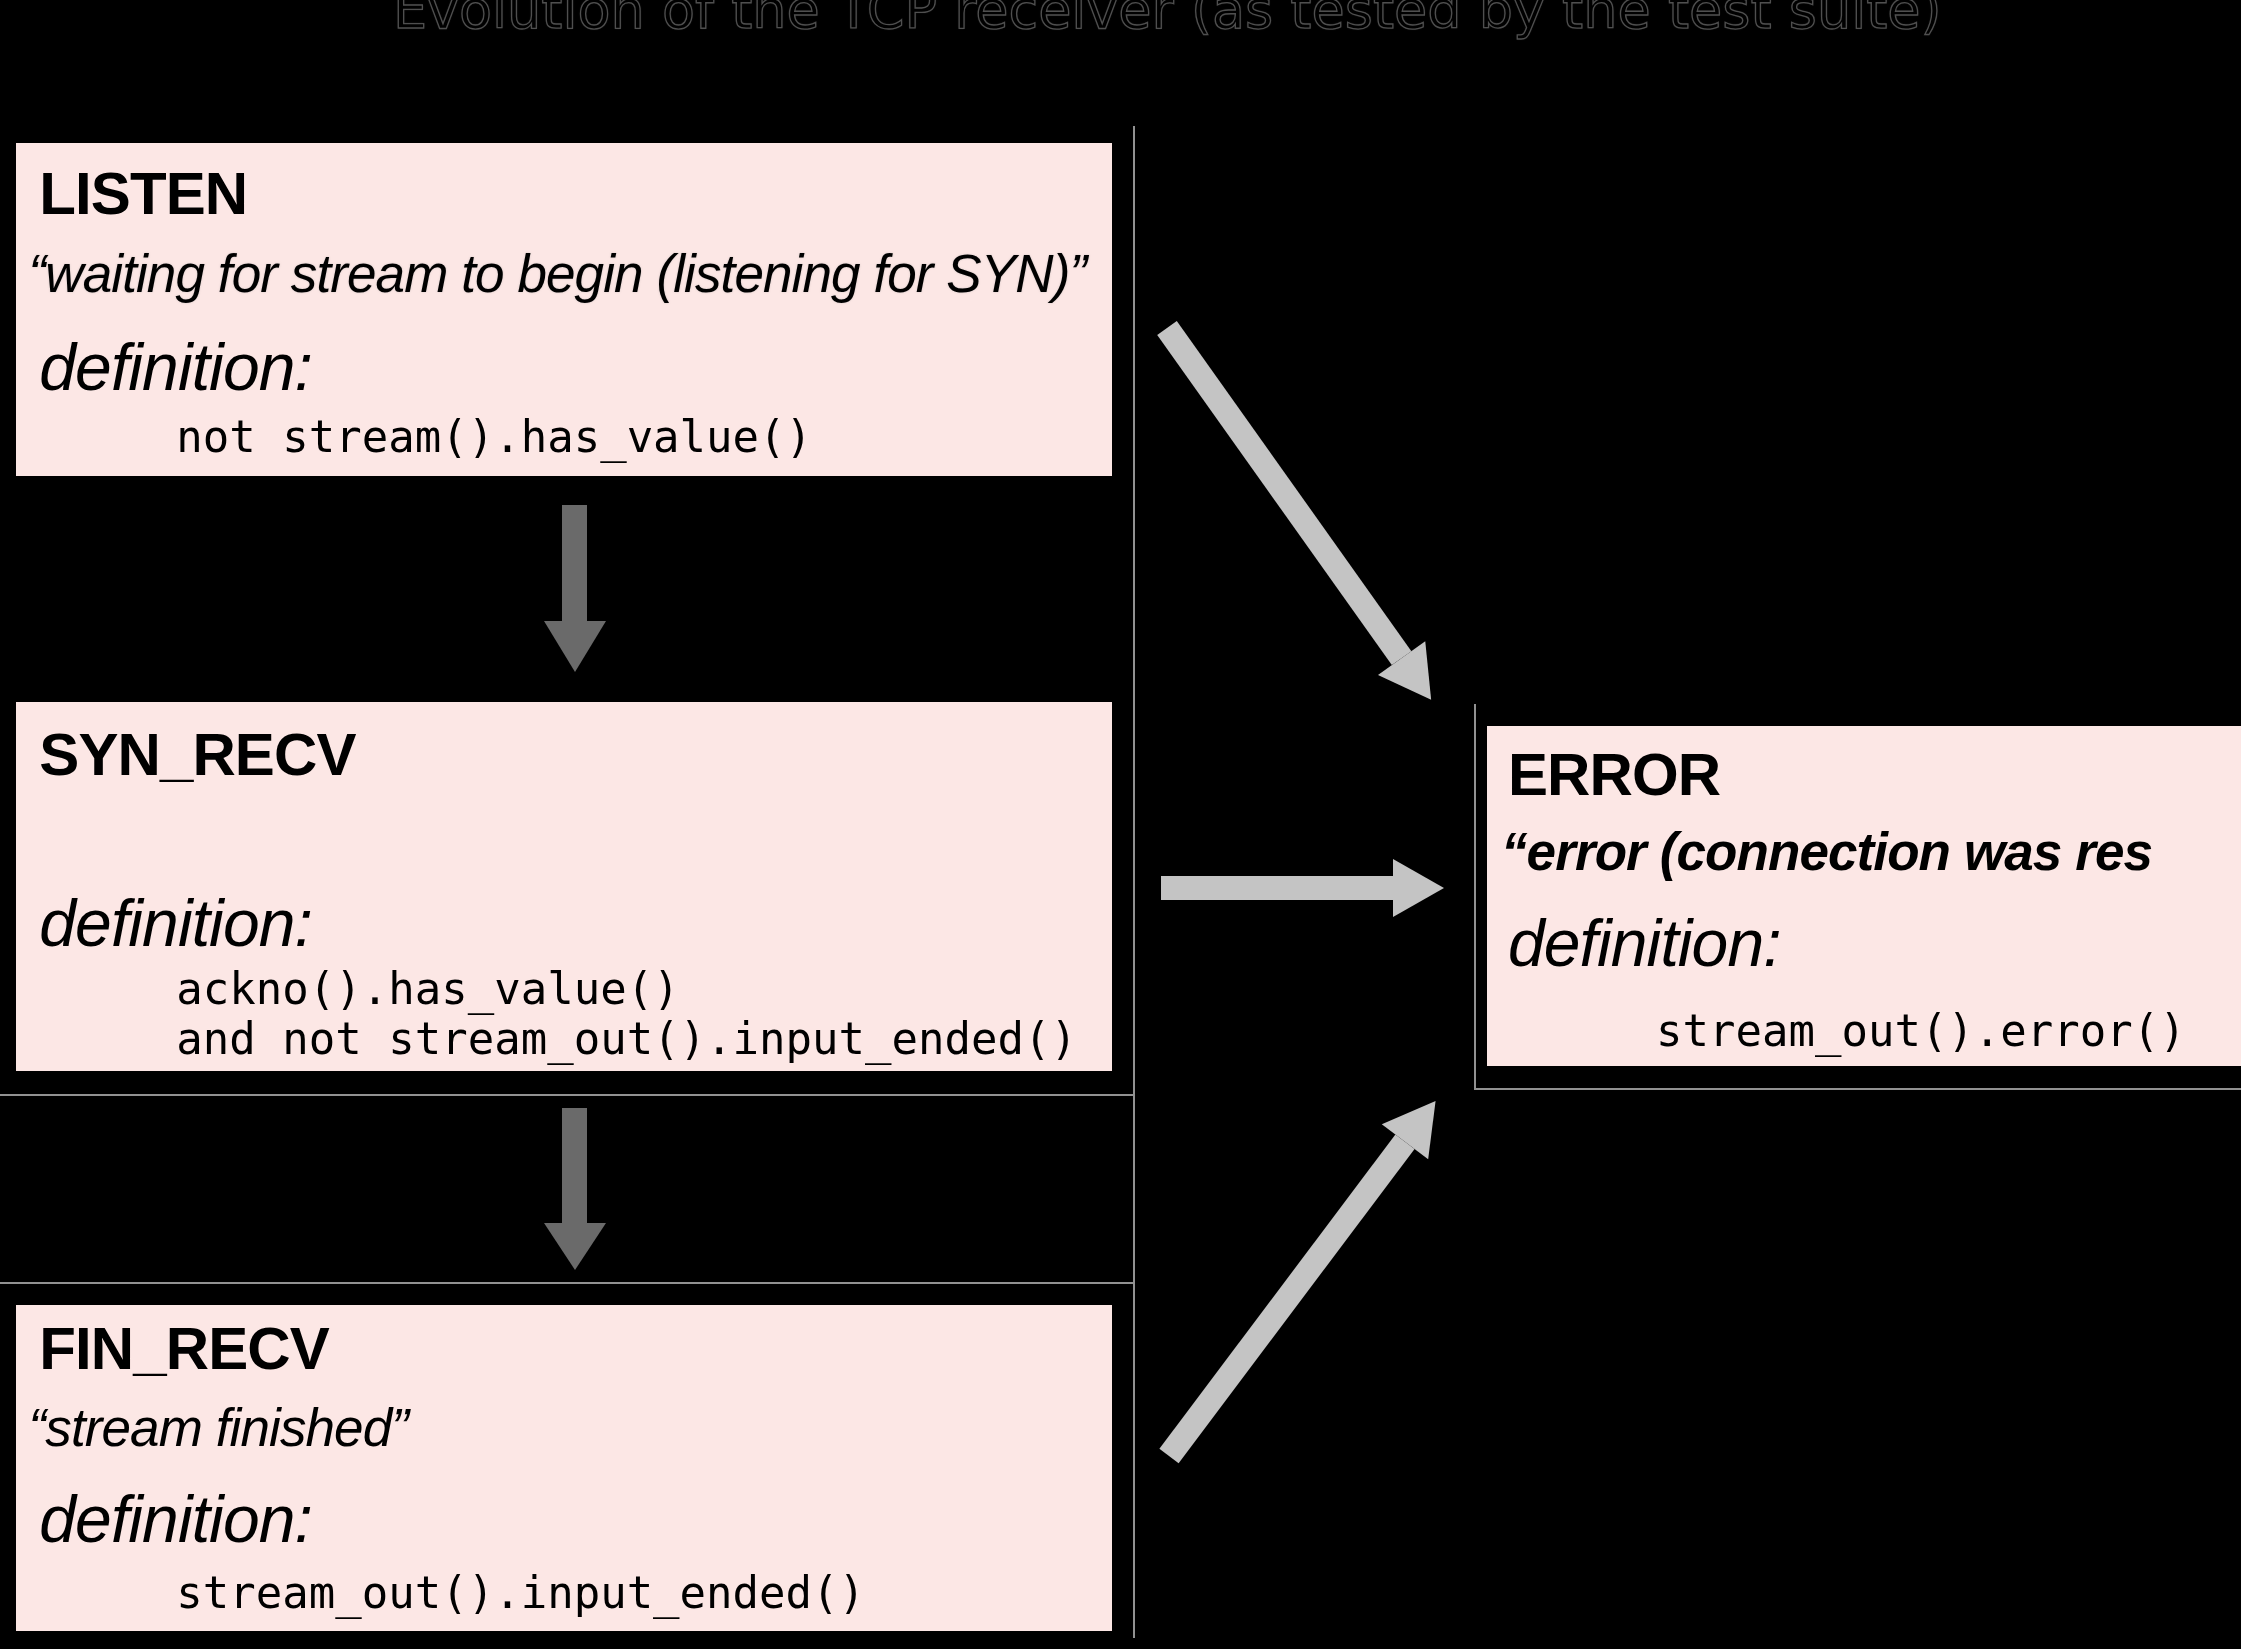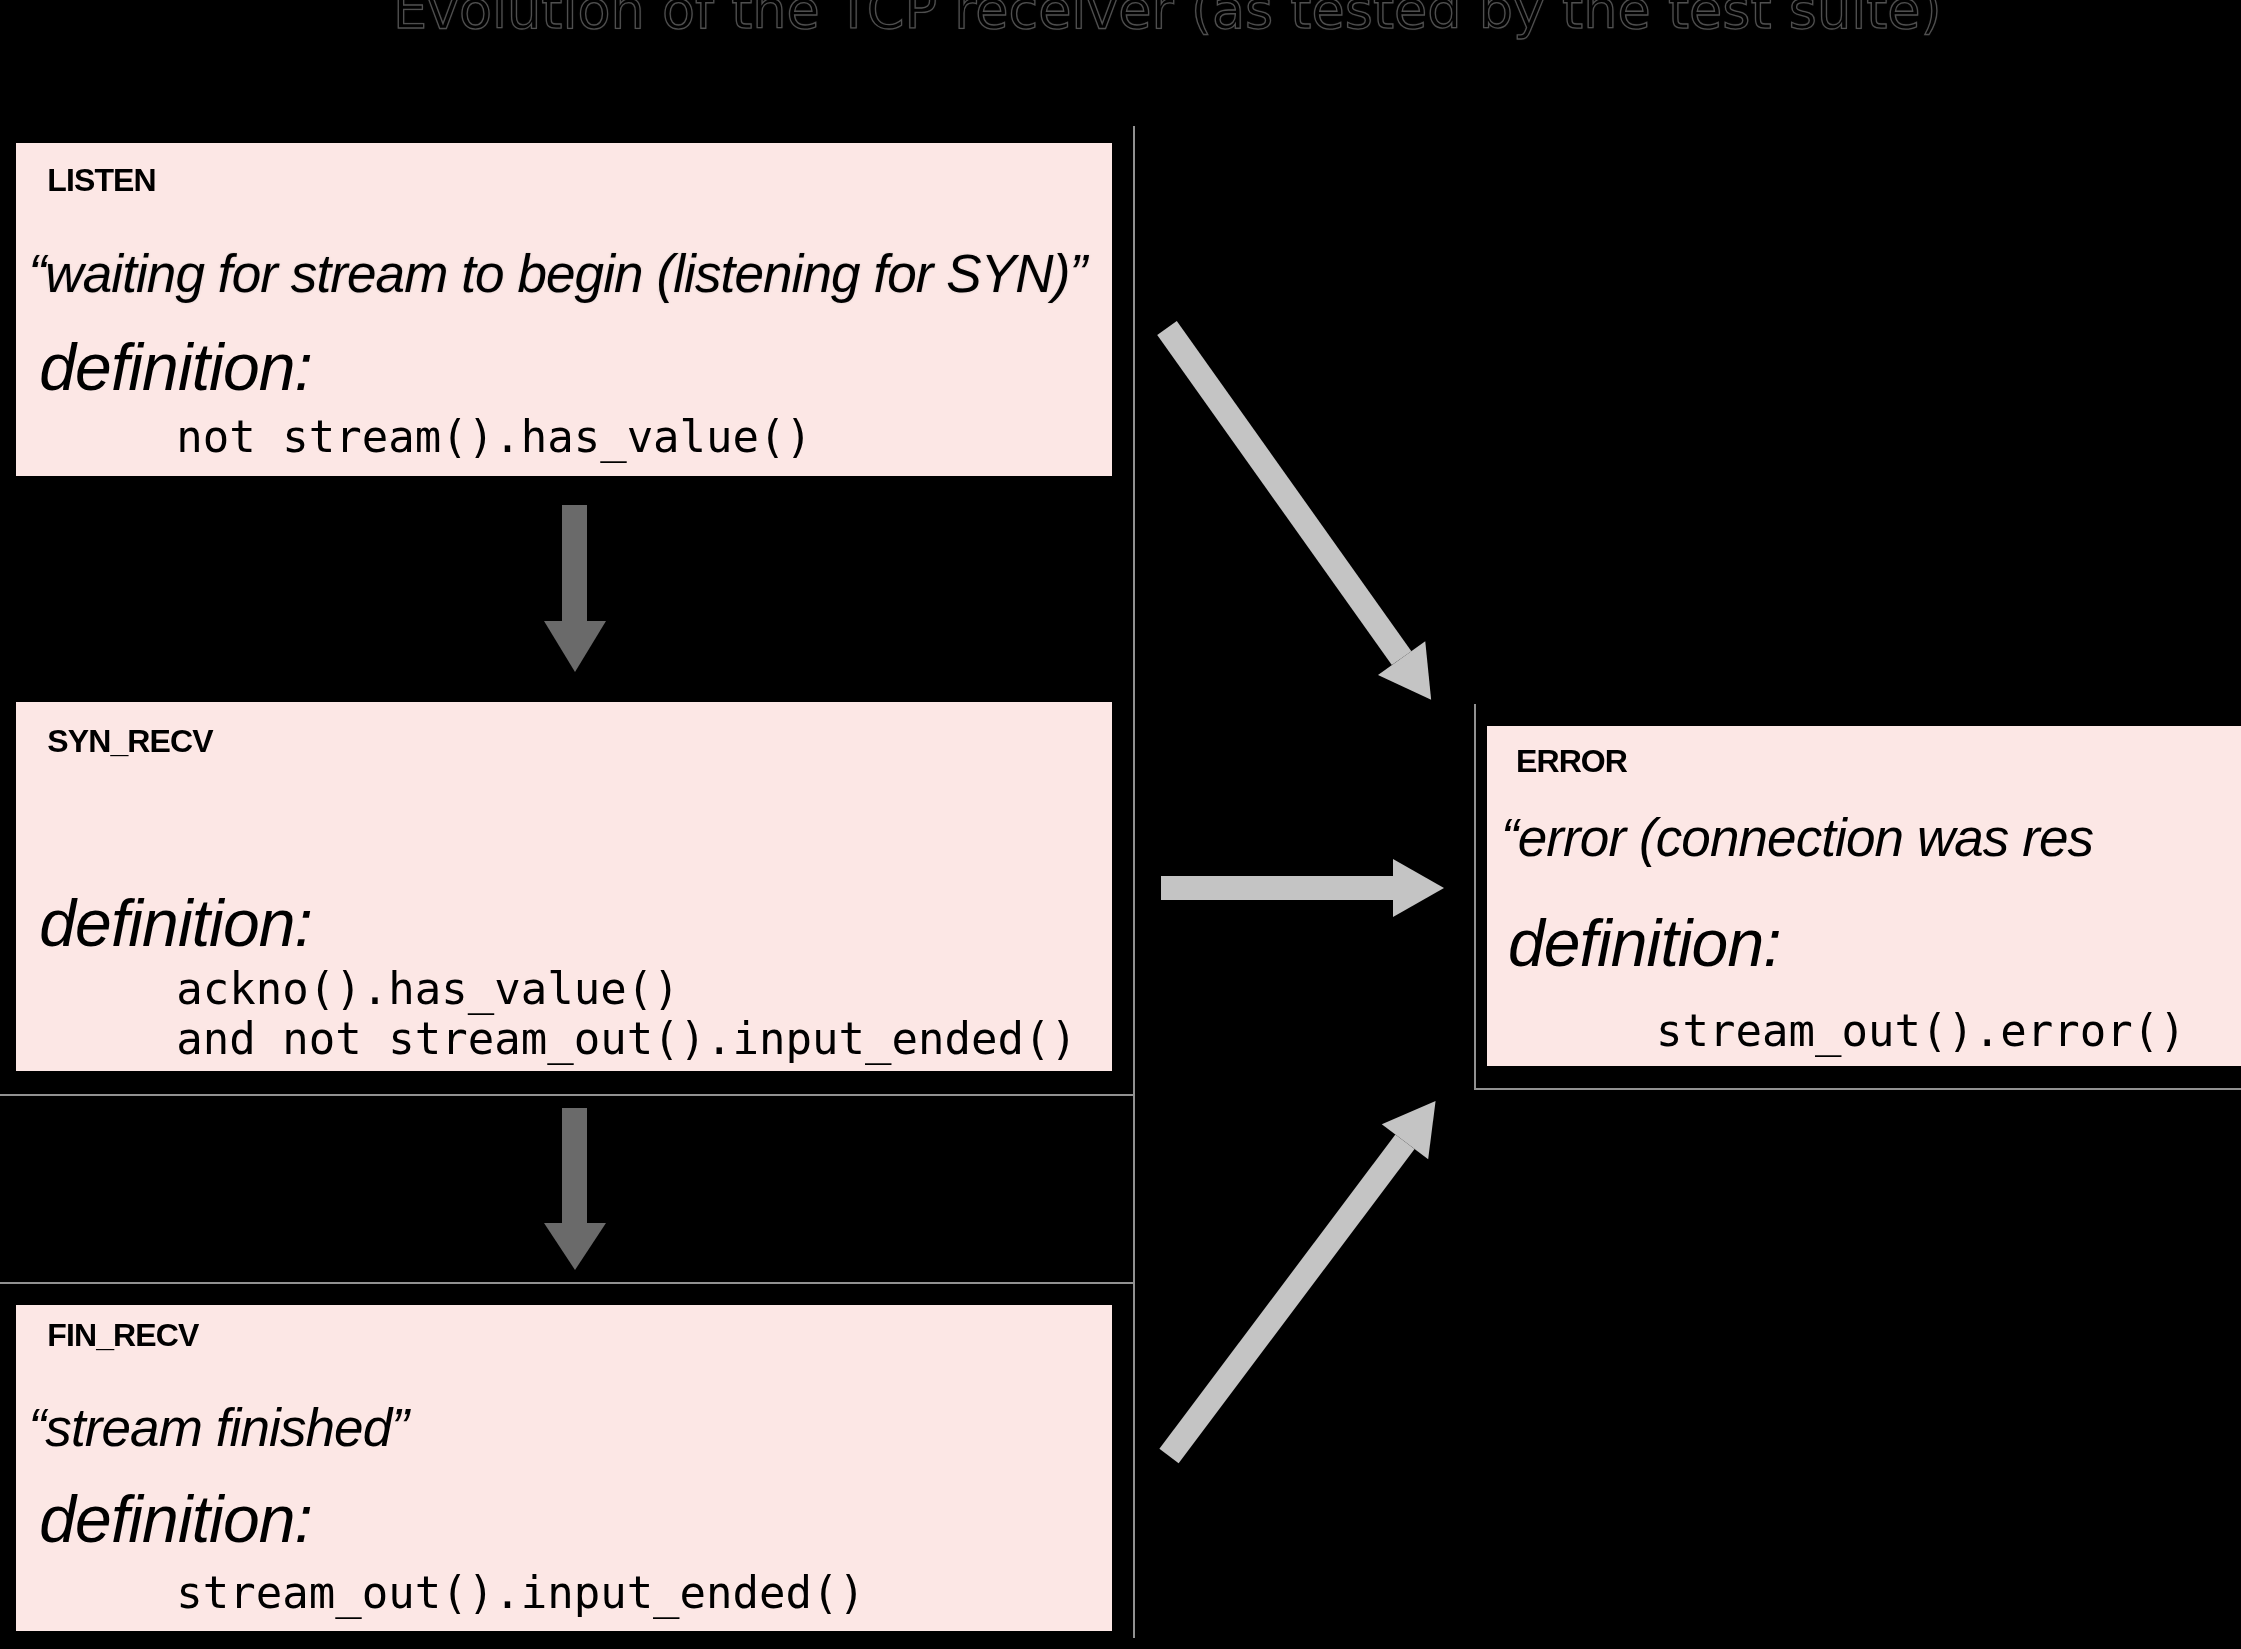--- a/index.html
+++ b/index.html
@@ -32,40 +32,40 @@
     position:absolute;
     background:#fce7e5;
     border:4.4px solid #000;
     box-sizing:border-box;
   }
   .box-listen  {left:12.3px;  top:139px;  width:1104px; height:341px;}
   .box-synrecv {left:12.3px;  top:698px;  width:1104px; height:377px;}
   .box-finrecv {left:12.3px;  top:1301px; width:1104px; height:334px;text-align:center;}
   .box-error   {left:1483px;top:722px;  width:808px;  height:348px;}
   .state-box > div{position:absolute;white-space:nowrap;color:#000;}
-  .state-name{font-weight:bold;font-size:32px;line-height:1;letter-spacing:-0.9px;margin-left:8px;}
+  .state-name{font-weight:bold;font-size:60px;line-height:1;letter-spacing:-0.9px;}
   .quote{font-style:italic;font-size:53px;line-height:1;letter-spacing:-0.9px;margin-top:36px;}
   .deflabel{font-style:italic;font-size:66px;line-height:1;letter-spacing:-0.9px;}
   .code{font-family:"DejaVu Sans Mono",monospace;font-size:44px;line-height:1.14;}
   .glow{text-shadow:0 0 1.8px rgba(150,150,150,0.5);}
   
   .box-listen  .state-name{left:23px;top:21px;}
   .box-listen  .quote     {left:12.3px;top:68px;}
   .box-listen  .deflabel  {left:23px;top:191px;}
   .box-listen  .code      {left:160px;top:269px;}
   .box-synrecv .state-name{left:23px;top:23px;}
   .box-synrecv .quote     {left:12.3px;top:72px;}
   .box-synrecv .deflabel  {left:23px;top:188px;}
   .box-synrecv .code      {left:160px;top:262px;}
   .box-finrecv .state-name{left:23px;top:14px;}
   .box-finrecv .quote     {left:12.3px;top:60px;}
   .box-finrecv .deflabel  {left:23px;top:181px;}
   .box-finrecv .code      {left:160px;top:263px;}
   .box-error   .state-name{left:21px;top:19.3px;}
-  .box-error   .quote     {left:14px;top:49px;}
+  .box-error   .quote     {left:14px;top:63px;font-weight:bold;}
   .box-error   .deflabel  {left:21px;top:184px;}
   .box-error   .code      {left:169px;top:280px;}
   
   .arrow-down{position:absolute;width:61px;}
   .arrow-down .shaft{width:24.6px;height:116px;margin:0 auto;background:#6a6a6a;}
   .arrow-down .head{
     width:0;height:0;margin:0 auto;
     border-left:31px solid transparent;
     border-right:31px solid transparent;
     border-top:51px solid #6a6a6a;

